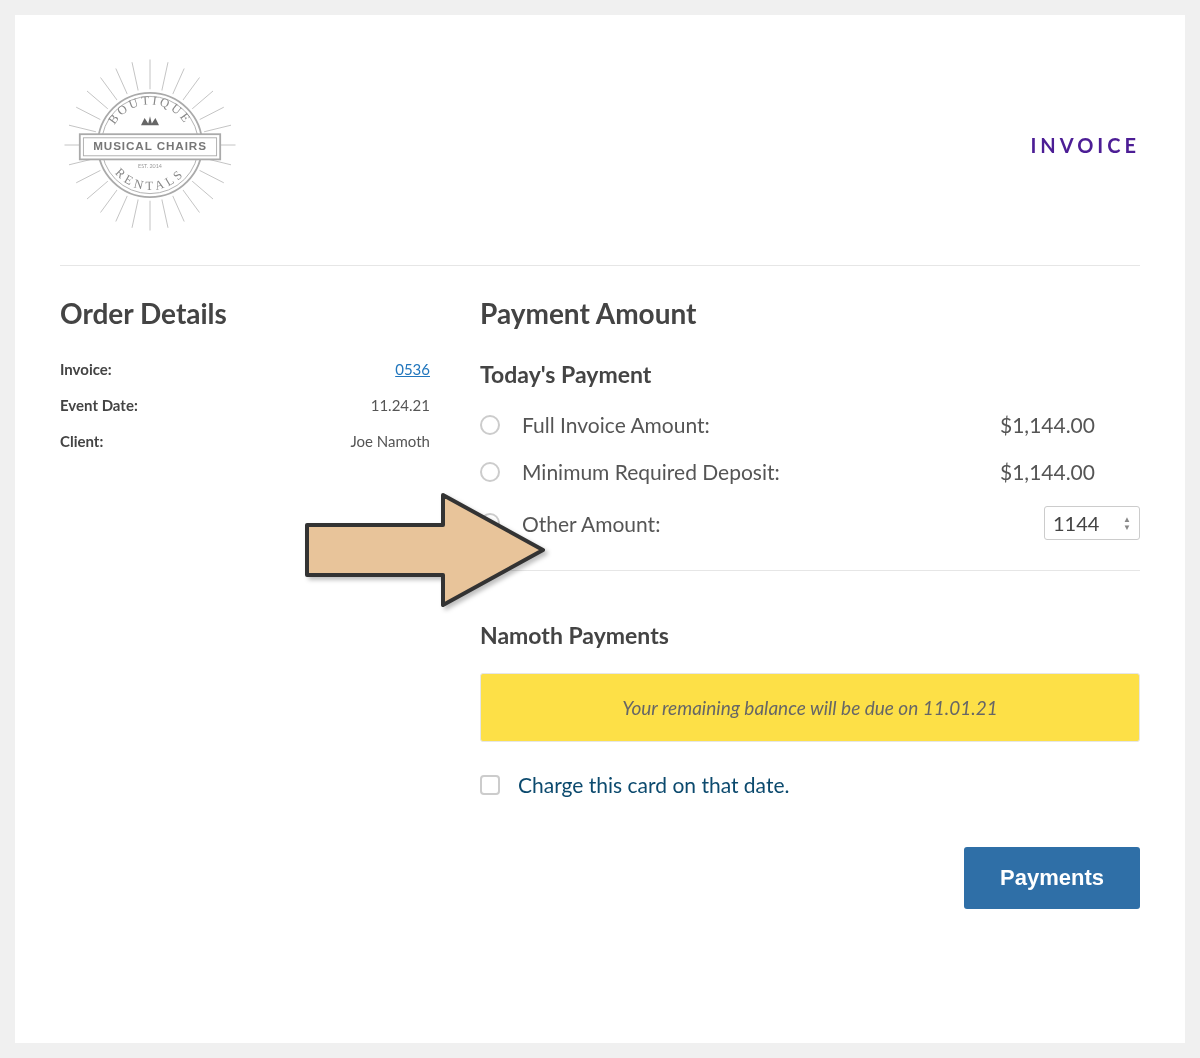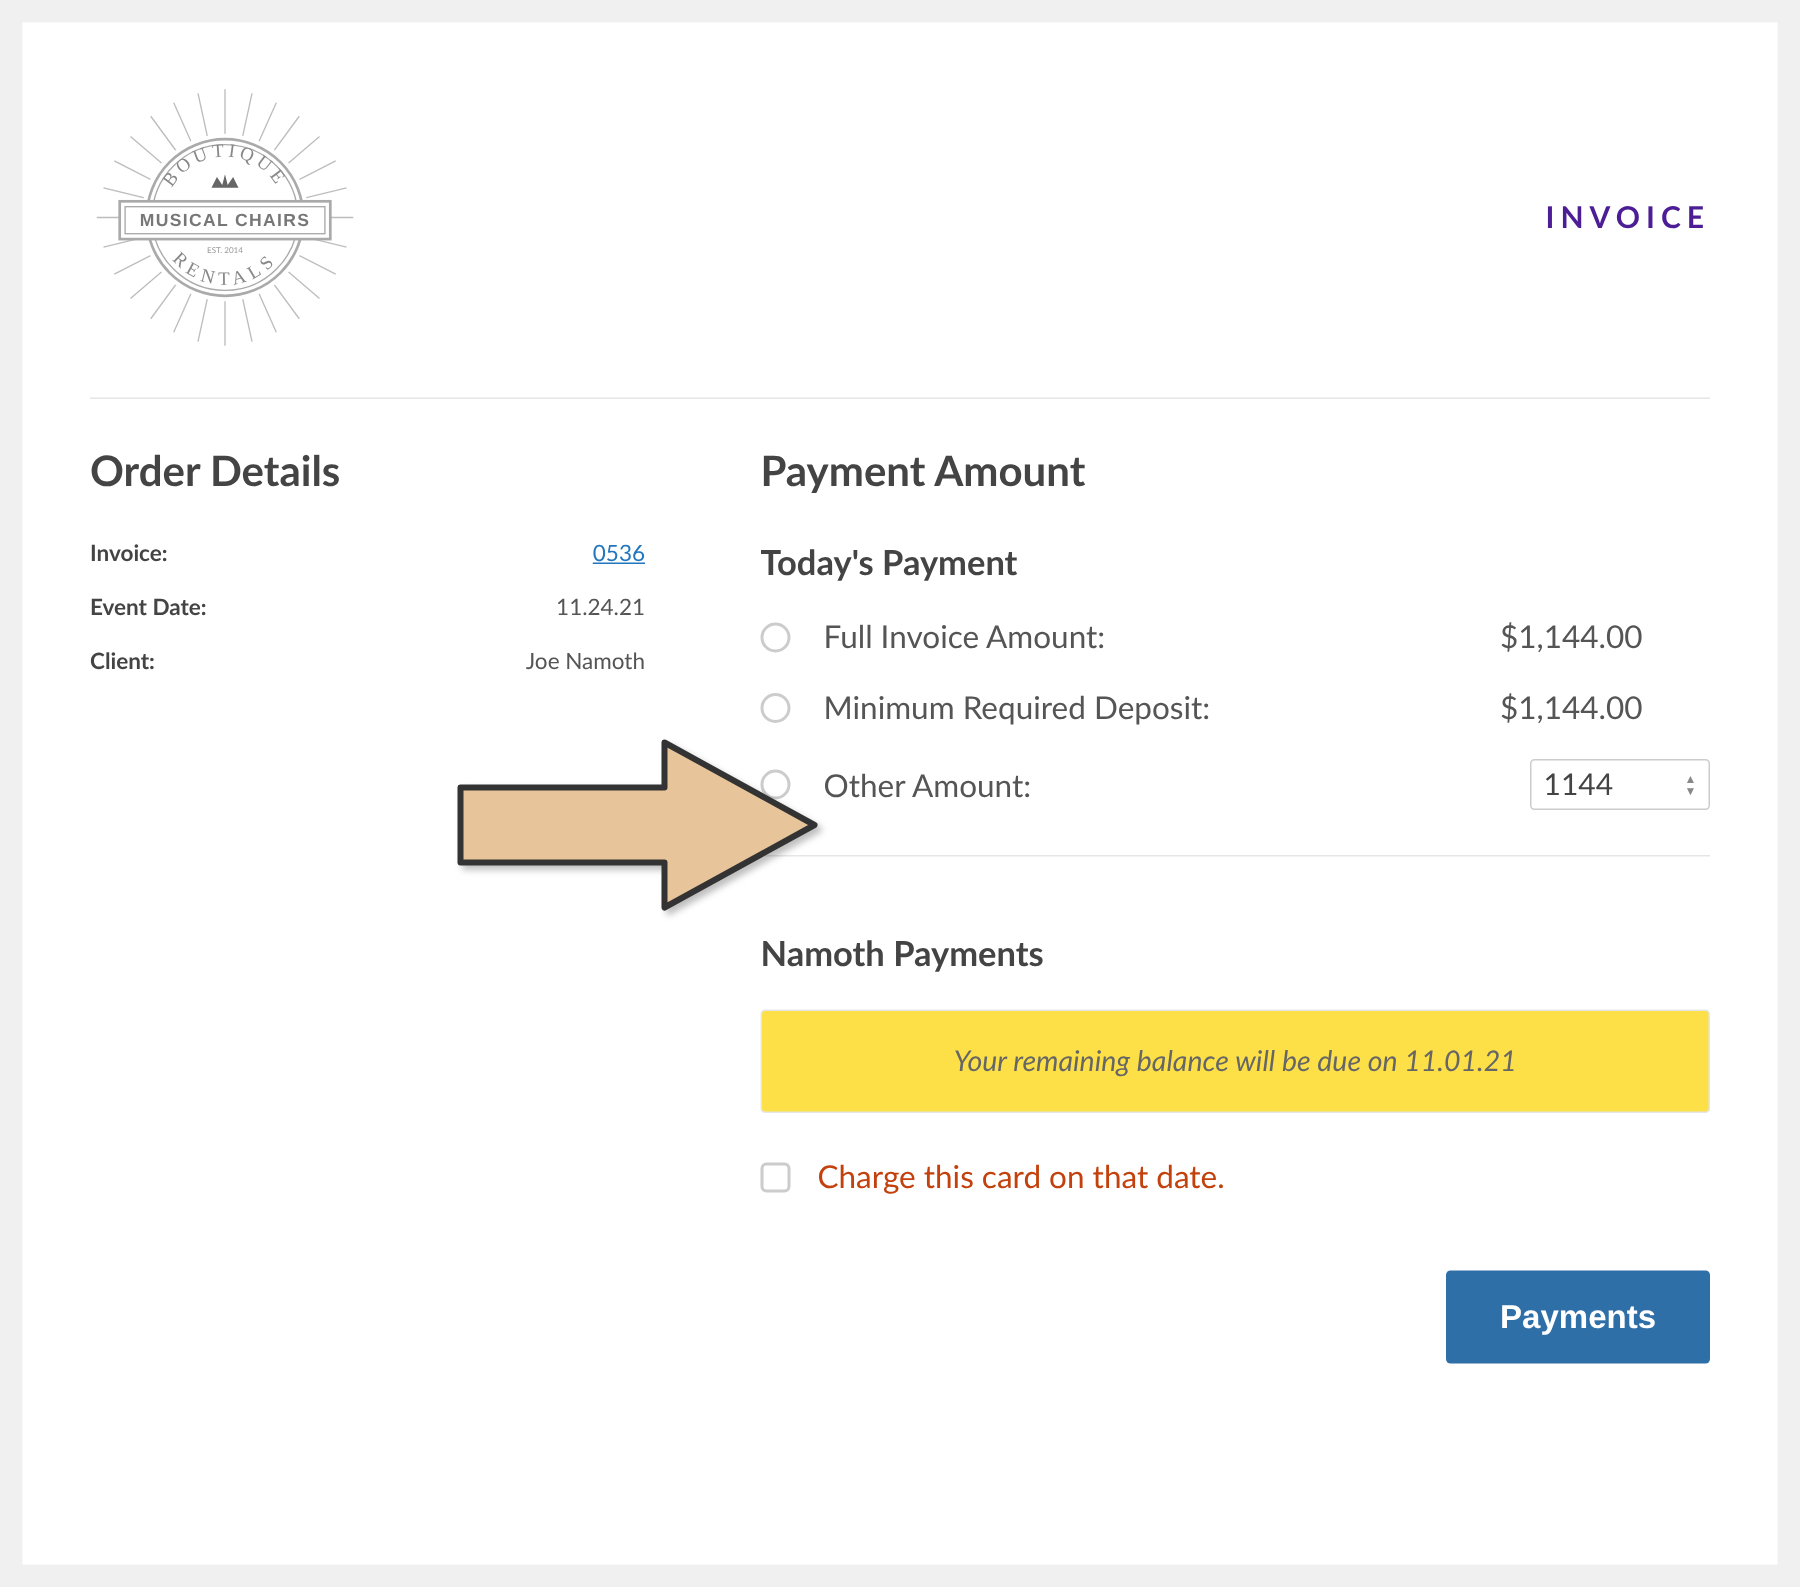--- a/index.html
+++ b/index.html
@@ -30,21 +30,21 @@
       height: 180px;
     }
     .invoice-title {
       font-size: 20px;
       font-weight: 700;
       letter-spacing: 4px;
       color: #4c1d95;
     }
     .columns {
       display: flex;
-      gap: 77px;
+      gap: 50px;
     }
     .left-col { width: 370px; }
     .right-col { flex: 1; }
     .section-heading {
       font-size: 28px;
       font-weight: 700;
       color: #444;
       margin-bottom: 30px;
     }
     .detail-row {
@@ -89,21 +89,21 @@
       min-width: 140px;
       text-align: left;
       font-weight: 400;
     }
     .number-input-wrap {
       display: flex;
       align-items: center;
       border: 1px solid #ccc;
       border-radius: 3px;
       padding: 4px 8px;
-      width: 120px;
+      width: 96px;
       justify-content: space-between;
     }
     .number-input {
       border: none;
       font-size: 20px;
       width: 70px;
       outline: none;
       color: #444;
       font-family: inherit;
     }
@@ -128,21 +128,21 @@
       text-align: center;
       font-style: italic;
       color: #666;
       font-size: 19px;
       margin-bottom: 30px;
     }
     .checkbox-row {
       display: flex;
       align-items: center;
       font-size: 21px;
-      color: #c2410c;
+      color: #0c4a6e;
       margin-bottom: 50px;
     }
     .checkbox {
       width: 20px;
       height: 20px;
       border: 2px solid #ccc;
       border-radius: 4px;
       margin-right: 18px;
       cursor: pointer;
     }

